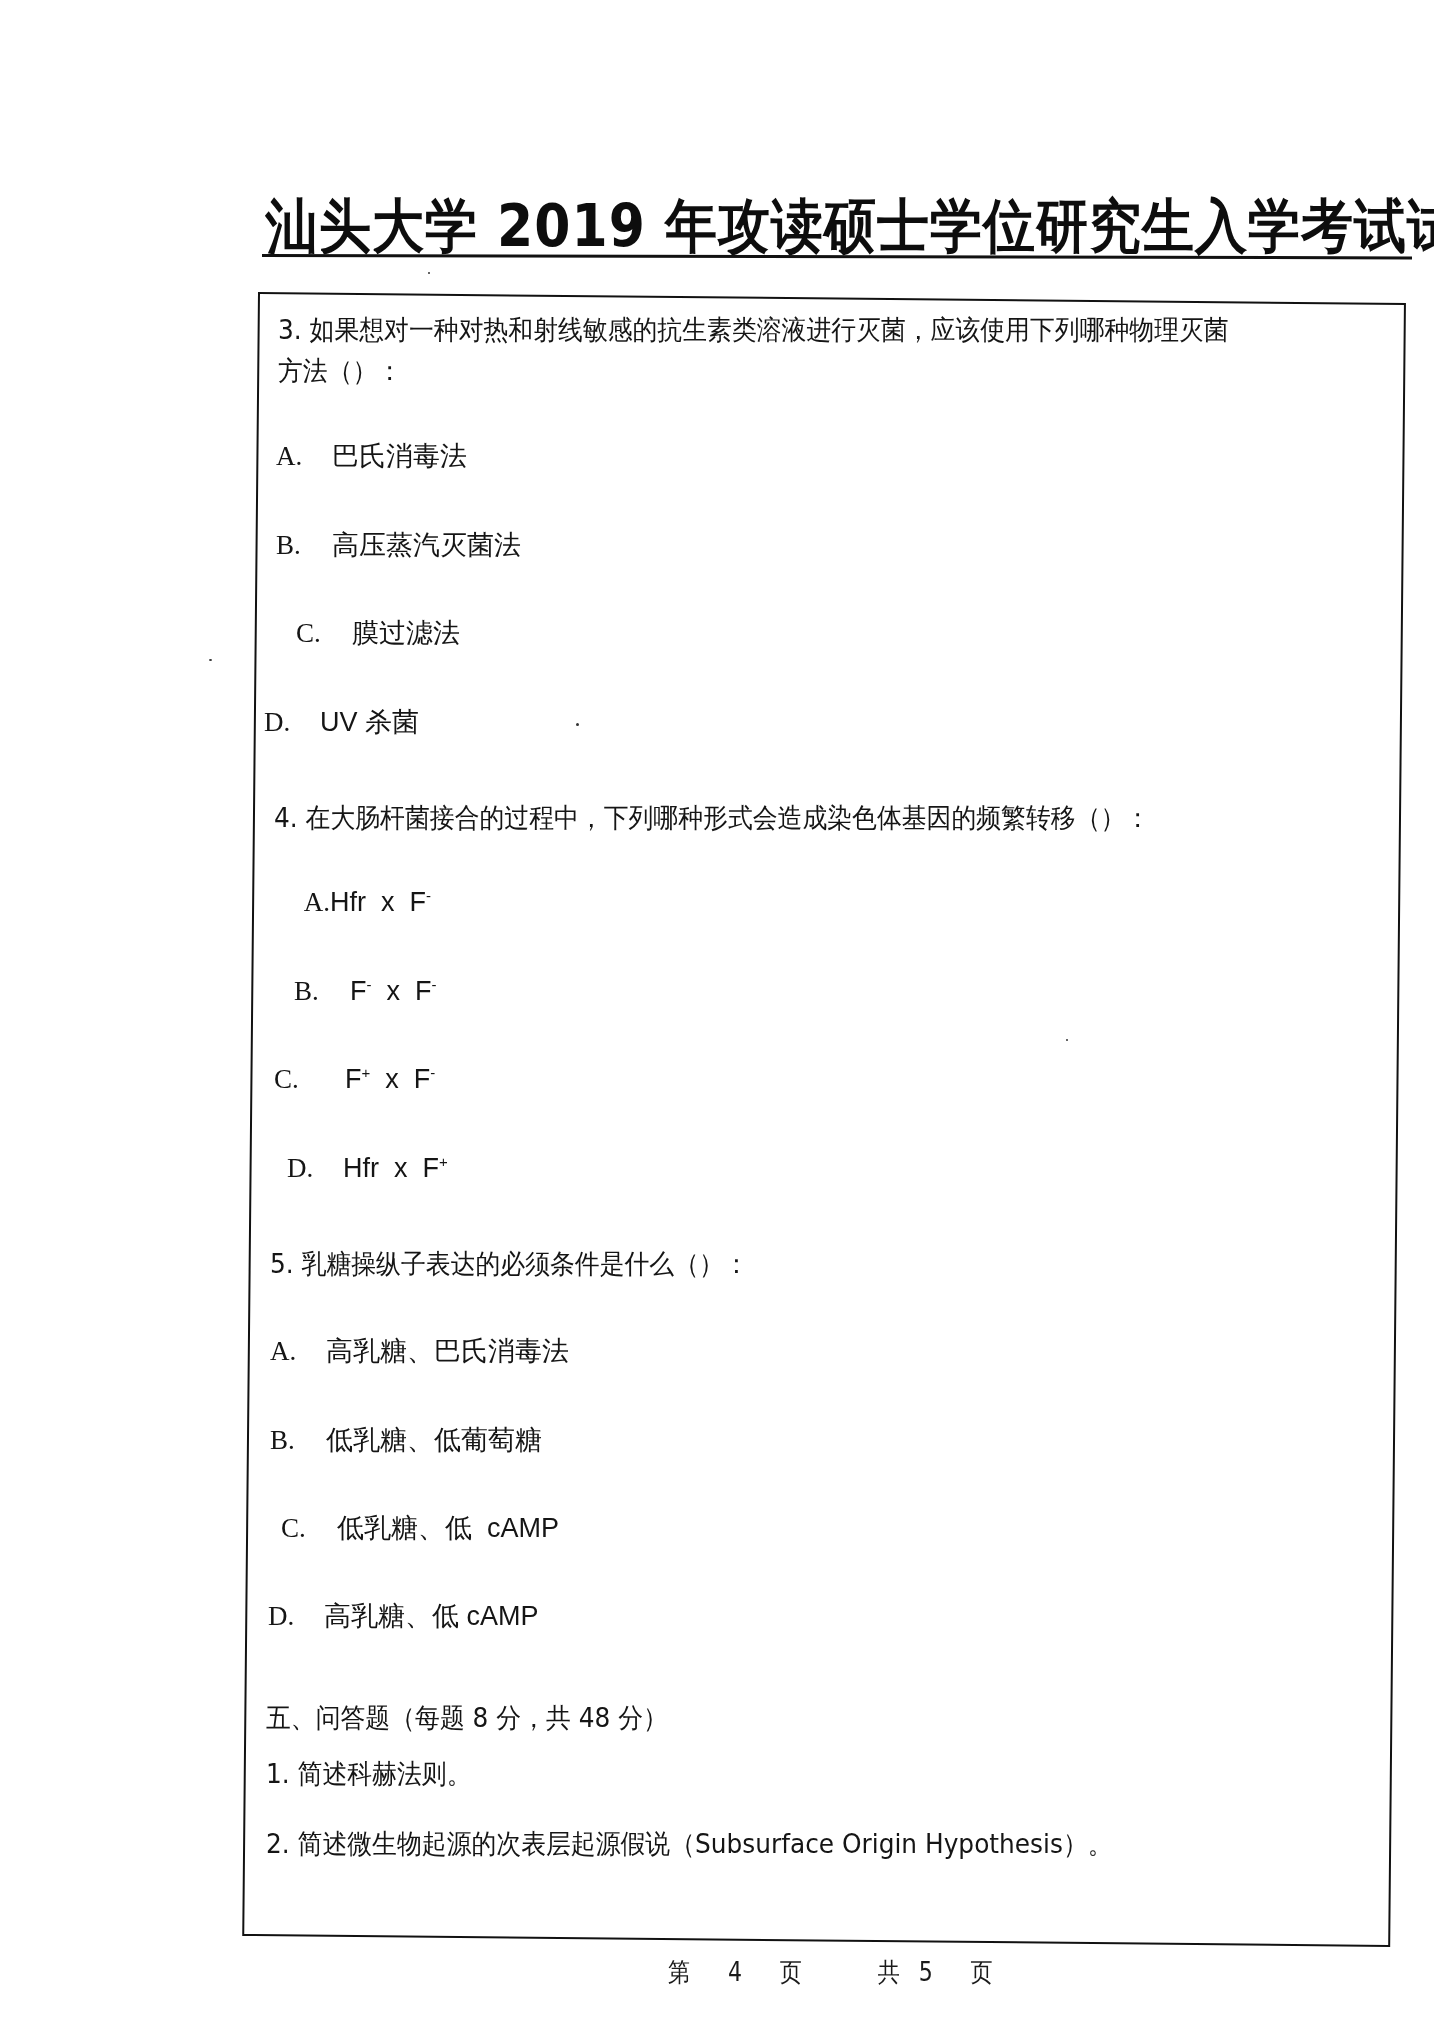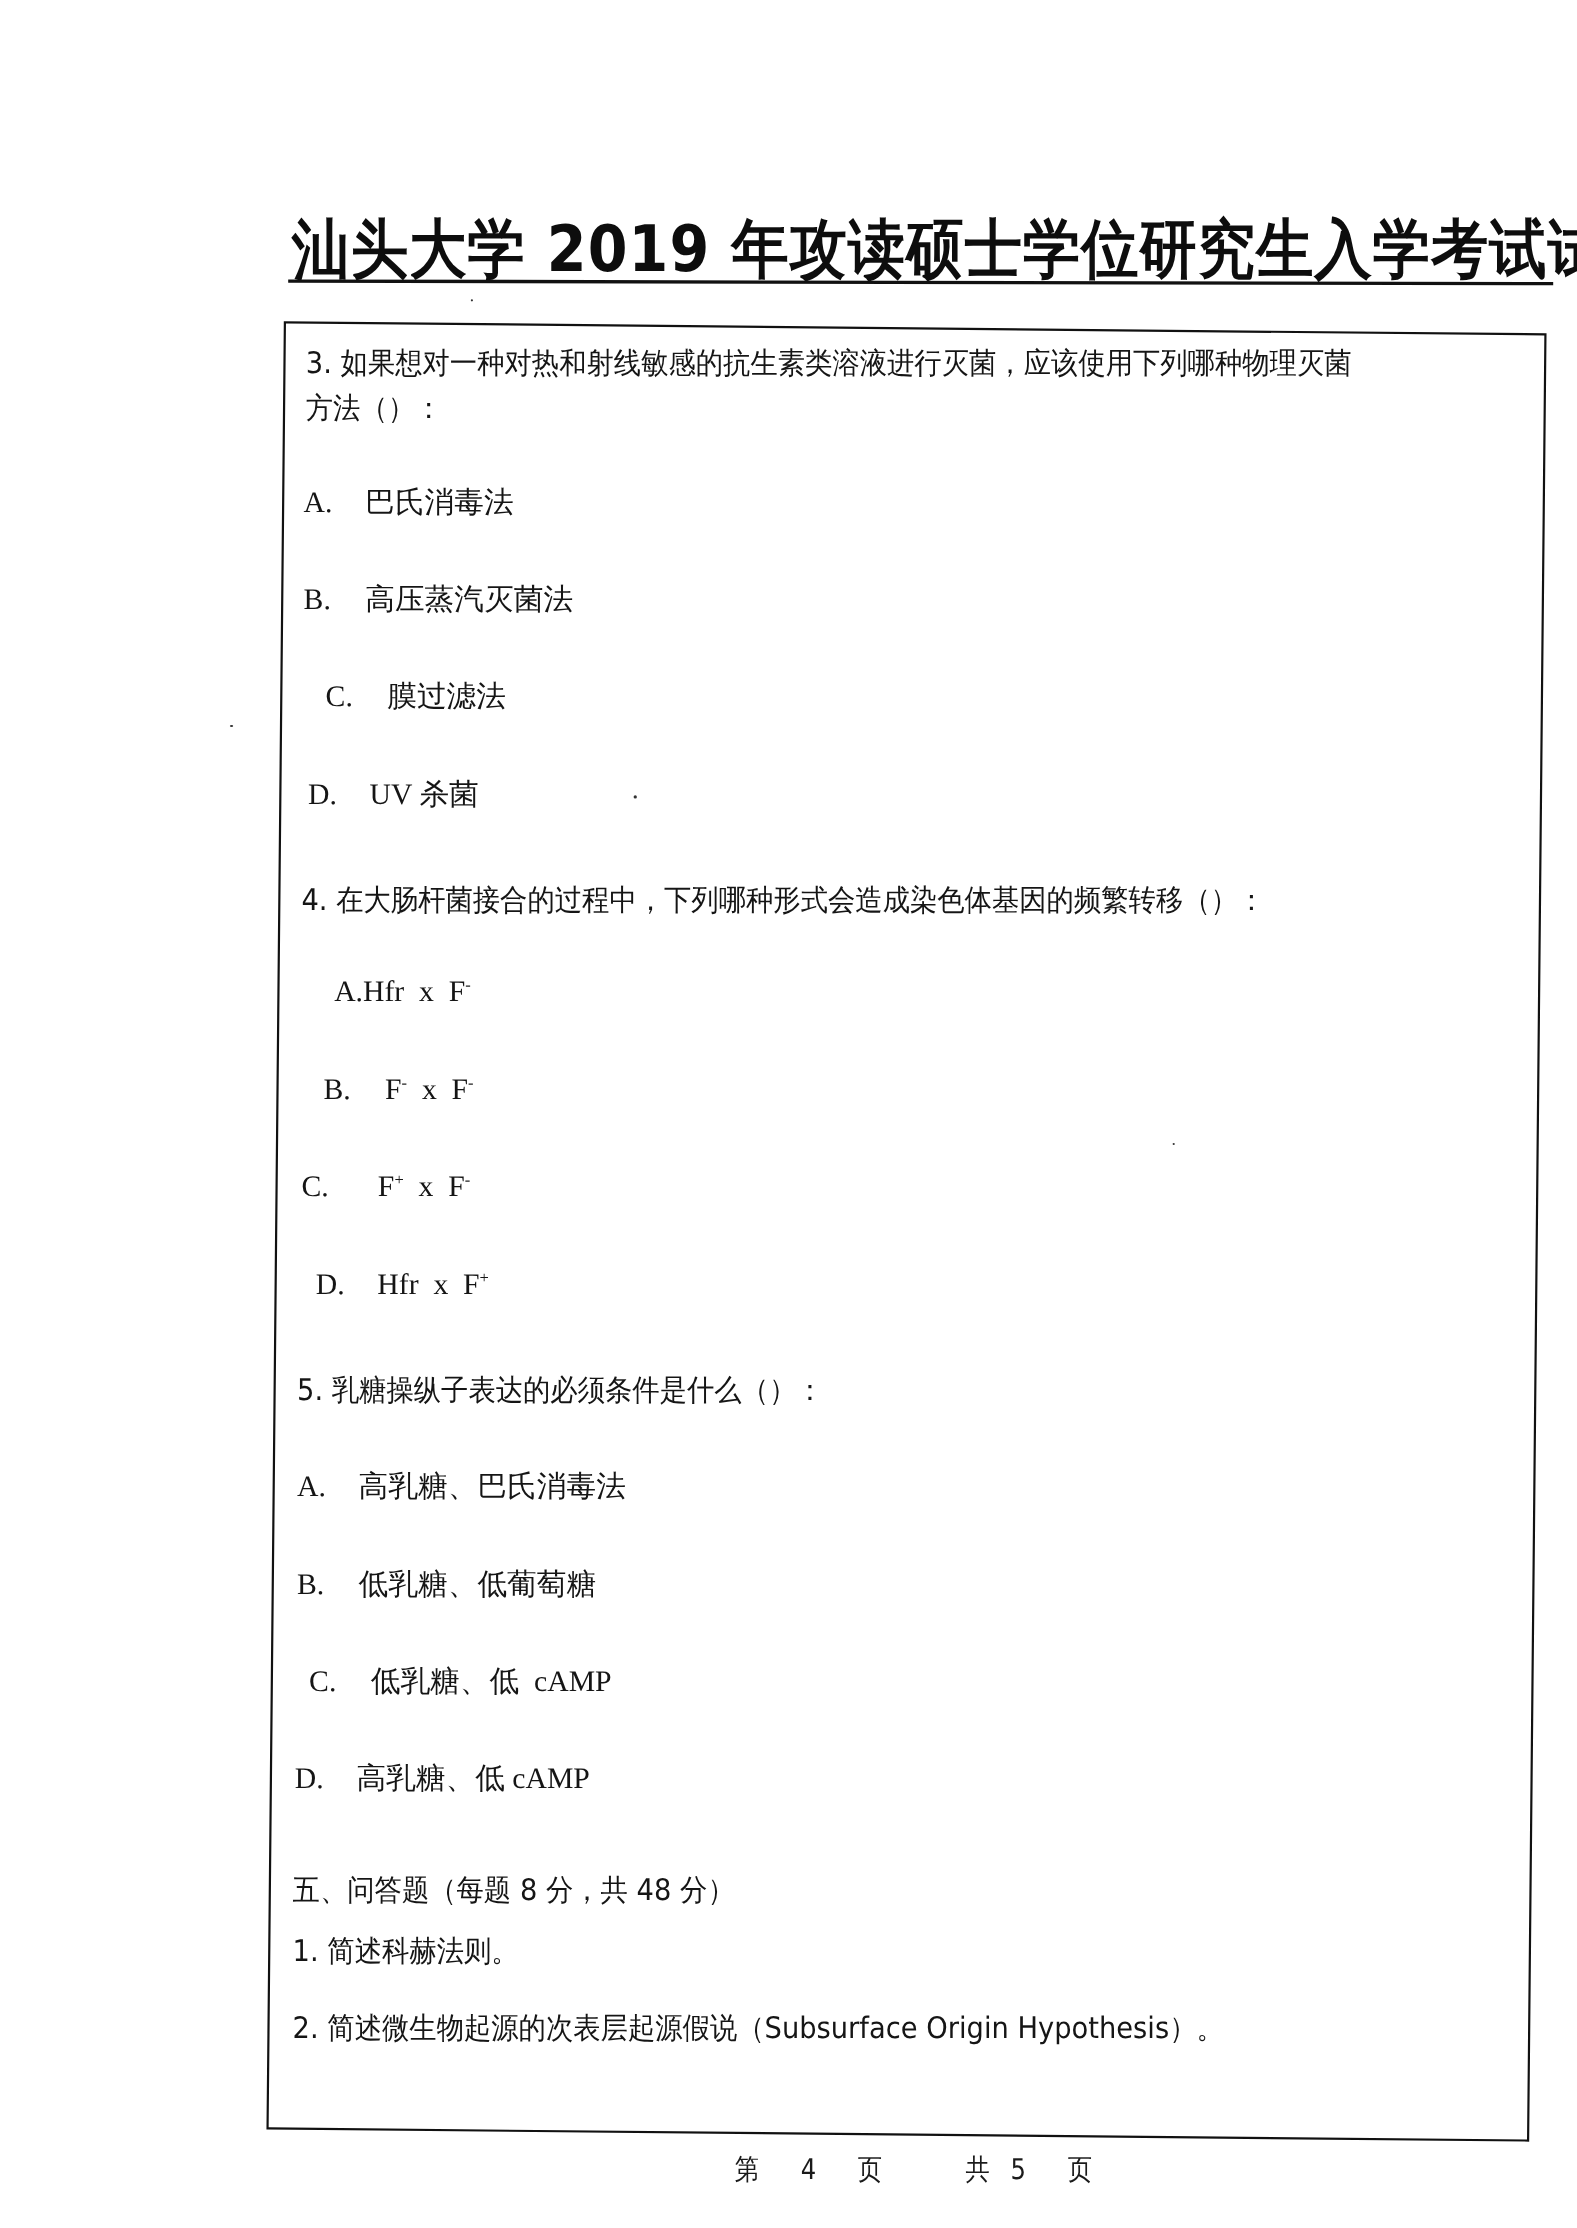--- a/index.html
+++ b/index.html
@@ -10,21 +10,21 @@
            font-size:52px; font-weight:bold; letter-spacing:1px; color:#0d0d0d;
            transform:scaleY(1.12); transform-origin:left top; }
   .header-rule { left:262px; top:254px; width:1150px; height:3px; background:#111;
                  transform:rotate(0.12deg); transform-origin:left top; }
   .frame { left:258px; top:292px; width:1148px; height:1644px; border:2.5px solid #111;
            box-sizing:border-box; transform:rotate(0.55deg); transform-origin:left top; }
   .q { font-size:27px; color:#151515; }
   .qtext { font-family:"DejaVu Sans","Liberation Sans",sans-serif; transform:scaleX(0.92); transform-origin:left top; }
   .opt { font-size:27px; color:#151515; }
   .opt .letter { display:inline-block; width:56px; font-family:"Liberation Serif","DejaVu Serif",serif; }
-  .opt .text { font-family:Liberation Serif, serif; }
+  .opt .text { font-family:Liberation Sans, sans-serif; }
   sup { font-size:15px; vertical-align:10px; }
   .footer { left:668px; top:1955px; font-size:26px; font-family:"DejaVu Sans","Liberation Sans",sans-serif;
             word-spacing:14px; color:#1a1a1a; transform:scaleX(0.85); transform-origin:left top; }
   .speck { position:absolute; background:#333; border-radius:50%; }
 </style>
 </head>
 <body>
 
 <div class="abs title">汕头大学 2019 年攻读硕士学位研究生入学考试试题</div>
 <div class="abs header-rule"></div>
@@ -36,21 +36,21 @@
 
 <div class="abs opt" style="left:276px; top:438px;">
   <span class="letter">A.</span><span class="text">巴氏消毒法</span>
 </div>
 <div class="abs opt" style="left:276px; top:527px;">
   <span class="letter">B.</span><span class="text">高压蒸汽灭菌法</span>
 </div>
 <div class="abs opt" style="left:264px; top:615px;margin-left:32px;">
   <span class="letter">C.</span><span class="text">膜过滤法</span>
 </div>
-<div class="abs opt" style="left:280px; top:704px;">
+<div class="abs opt" style="left:264px; top:704px;">
   <span class="letter">D.</span><span class="text">UV 杀菌</span>
 </div>
 
 <div class="abs q qtext" style="left:274px; top:800px;">4. 在大肠杆菌接合的过程中，下列哪种形式会造成染色体基因的频繁转移（）：</div>
 
 <div class="abs opt" style="left:274px; top:886px;text-align:right;">
   <span class="letter">A.</span><span class="text"><span style="white-space:pre">Hfr  x  F</span><sup>-</sup></span>
 </div>
 <div class="abs opt" style="left:274px; top:975px;margin-left:20px;">
   <span class="letter">B.</span><span class="text"><span style="white-space:pre">F</span><sup>-</sup><span style="white-space:pre">  x  F</span><sup>-</sup></span>

